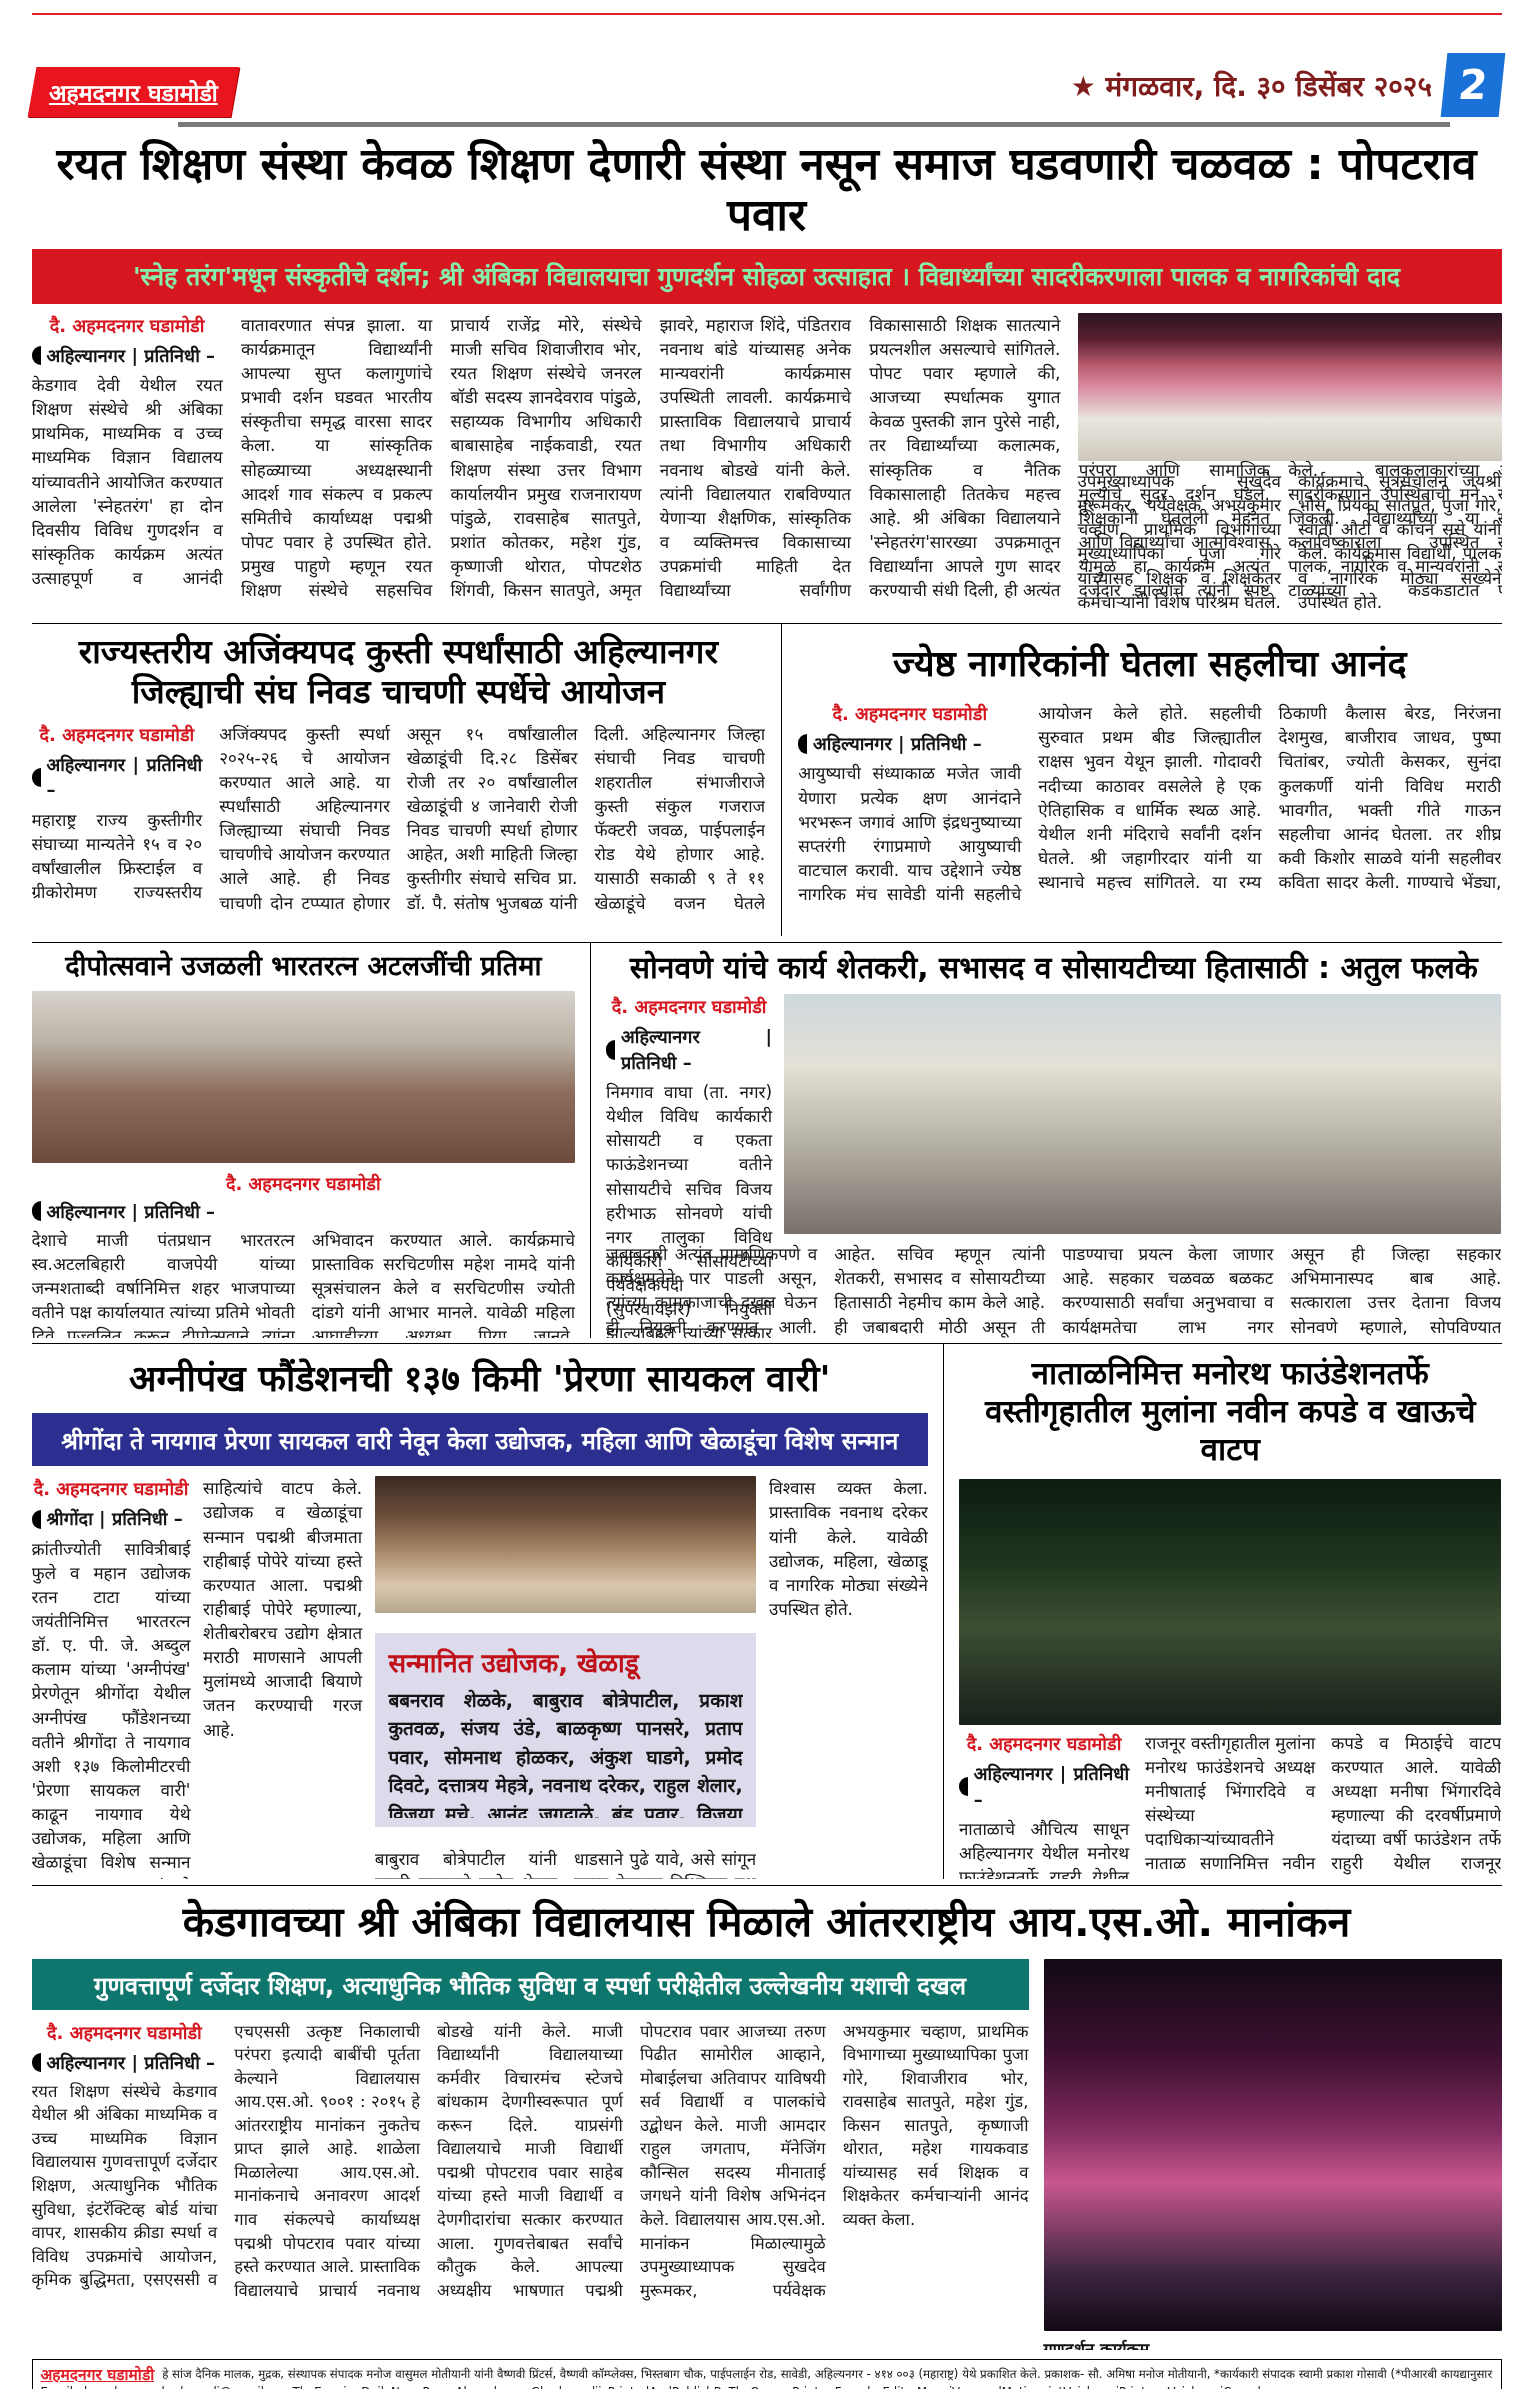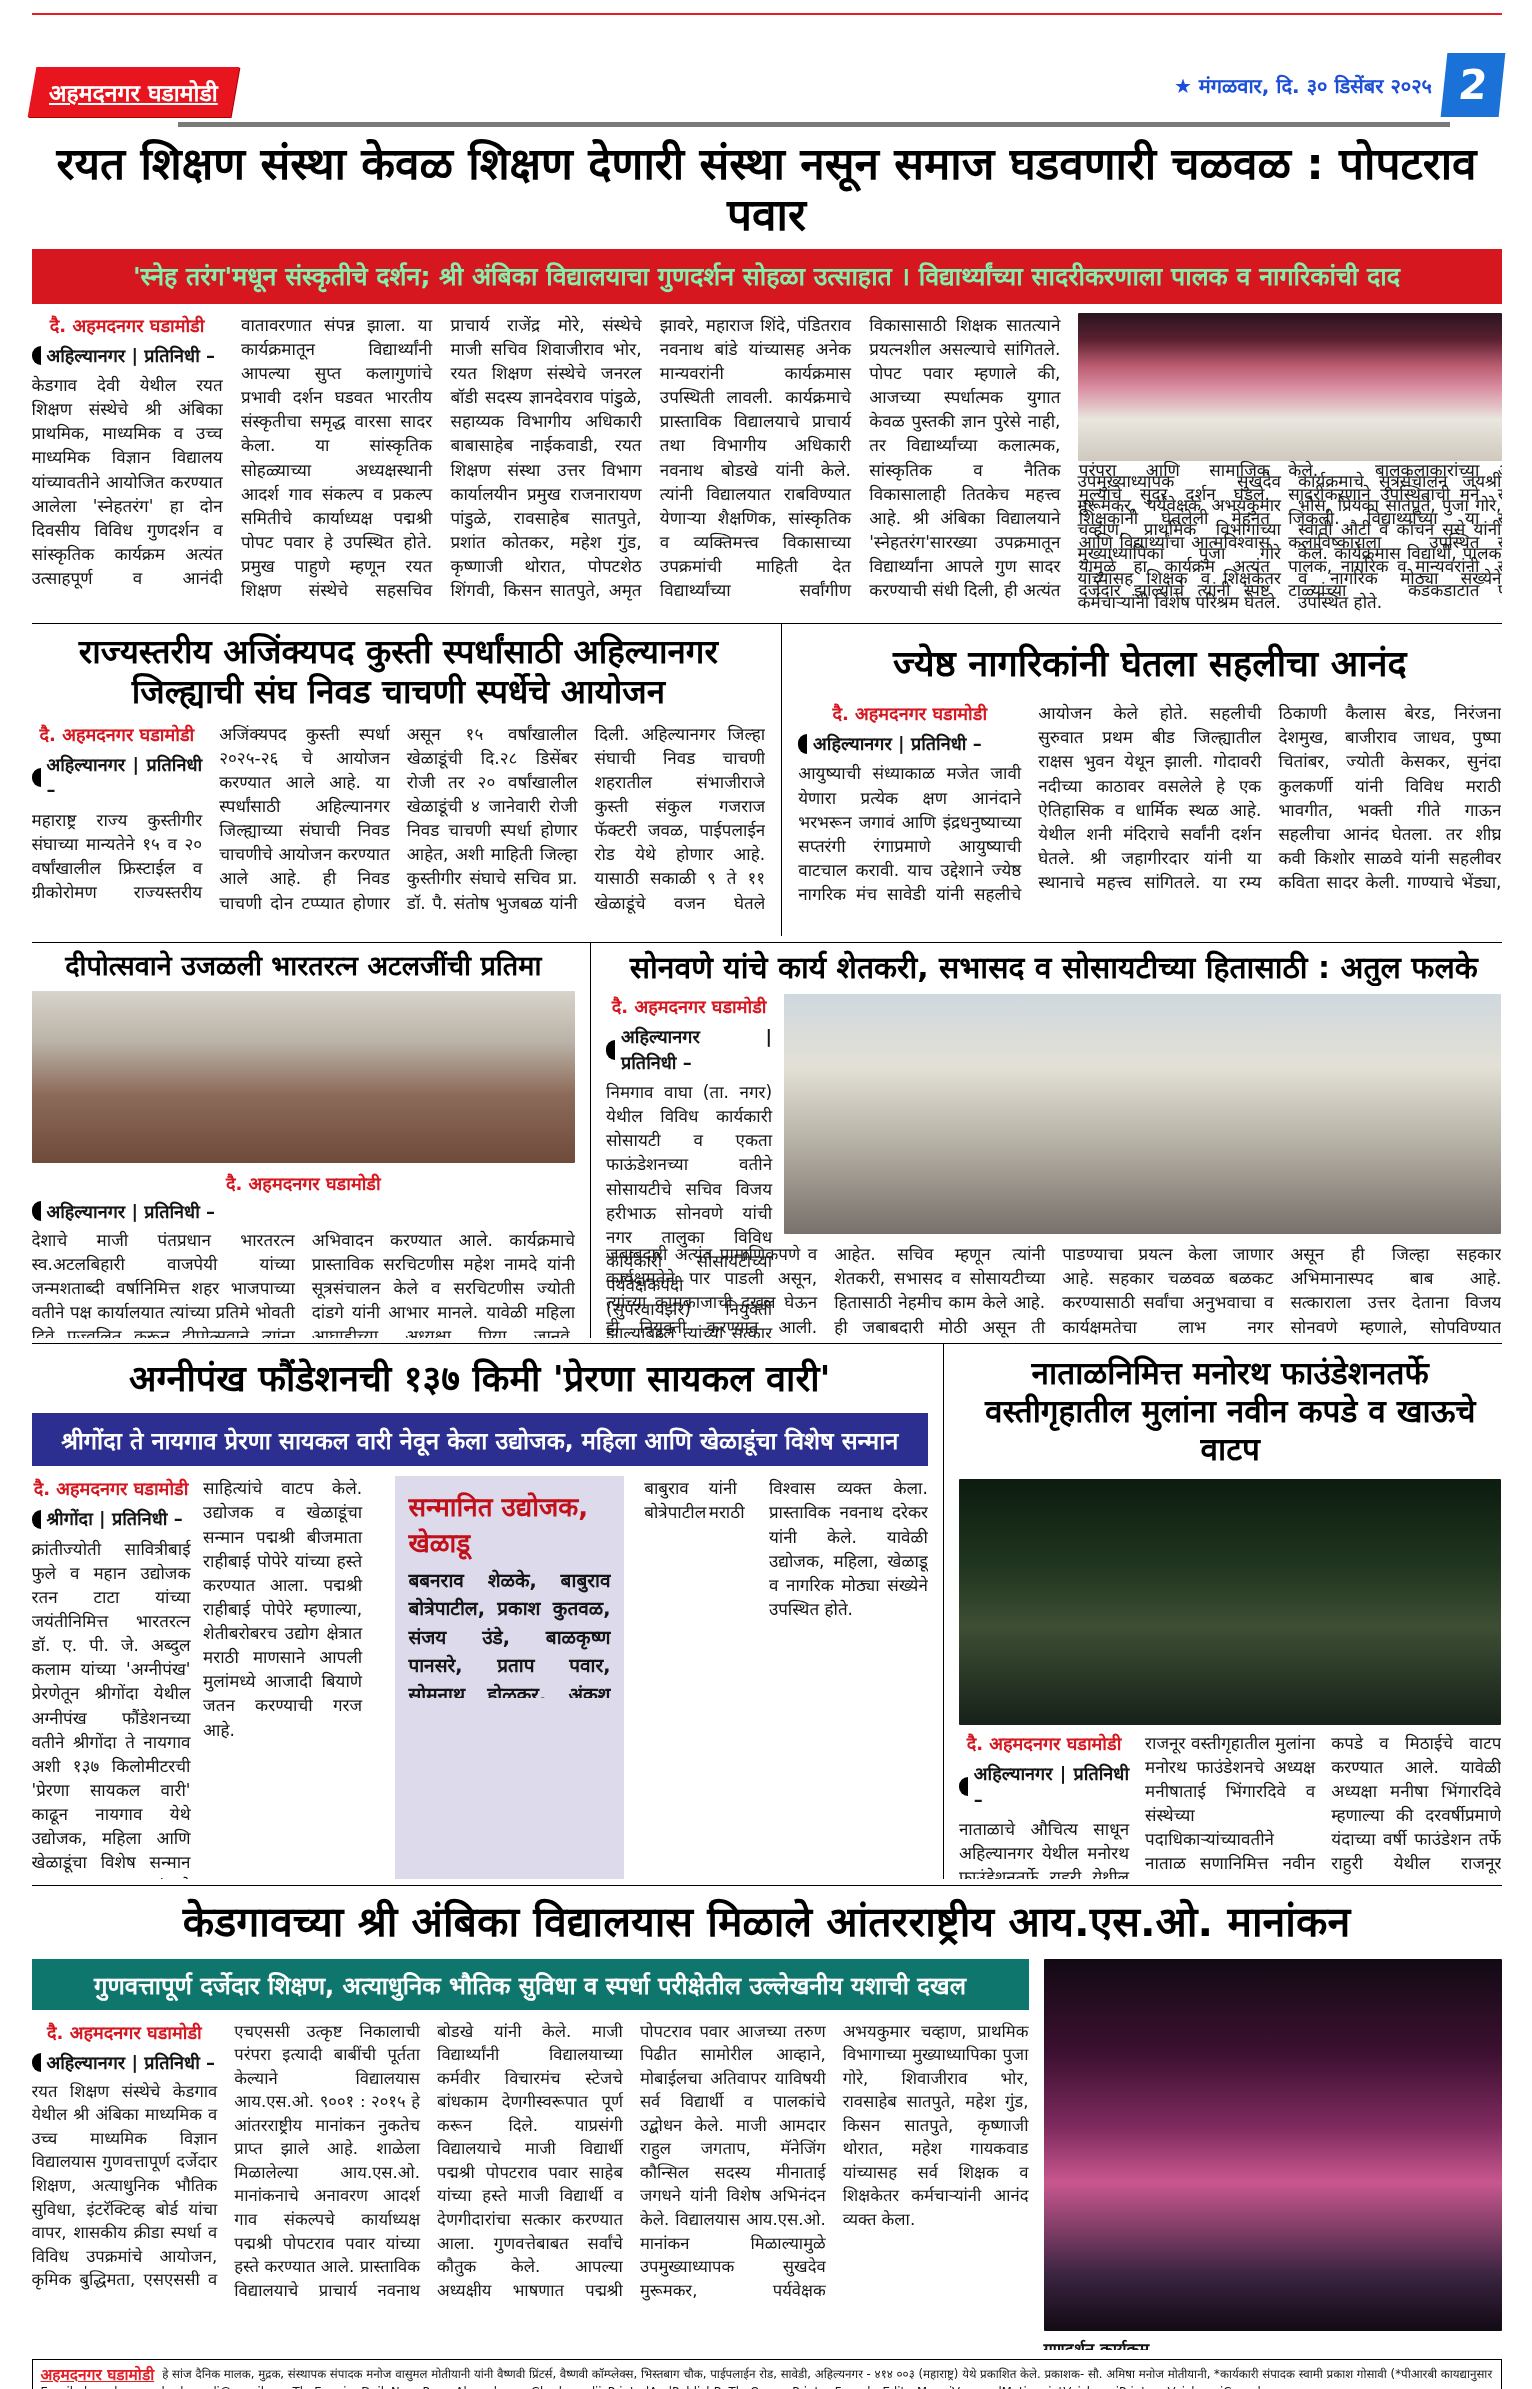--- a/index.html
+++ b/index.html
@@ -6,21 +6,21 @@
   body{width:1533px;height:2389px;overflow:hidden;background:#fff;color:#151515;
        font-family:"DejaVu Sans","Liberation Sans",sans-serif;}
   .page{box-sizing:border-box;width:1533px;height:2389px;padding:12.6px 31.5px 0 31.5px;position:relative;}
   .topline{height:2.9px;background:#e31e26;}
   
   .mast{display:flex;justify-content:space-between;align-items:flex-end;margin-top:49px;height:53px;}
   .brand-box{background:#e8141e;transform:skewX(-10deg);padding:9.2px 17px;box-shadow:1.1px 1.1px 0 #a00;}
   .brand-box span{display:inline-block;transform:skewX(10deg);color:#fff;font-weight:bold;
        font-size:23px;text-decoration:underline;white-space:nowrap;}
   .mast-right{display:flex;align-items:center;gap:11.5px;}
-  .mast-date{color:#1d4ed8;font-weight:bold;font-size:20px;white-space:nowrap;}
+  .mast-date{color:#7f1d1d;font-weight:bold;font-size:28px;white-space:nowrap;}
   .pagenum{background:#1a72d8;color:#fff;width:58px;height:64px;display:flex;align-items:center;
        justify-content:center;font-size:41px;font-weight:bold;transform:skewX(-6deg);}
   .mast-rule{height:5.2px;background:#7a7a7a;margin:4.6px 52px 0 146px;}
   
   .lead-headline{font-size:44px;line-height:1.18;font-weight:800;text-align:center;margin:10.3px 0 8px;color:#000;}
   .subbar{background:#d6171f;color:#86efac;text-align:center;font-weight:bold;font-size:25px;
        padding:11.5px 8px;line-height:1.25;}
   .lead-content{display:flex;gap:17px;margin-top:9.2px;height:301px;overflow:hidden;}
   .lead-text{flex:1;column-count:5;column-gap:18.3px;font-size:17px;line-height:1.42;text-align:justify;}
   .lead-right{width:424px;flex:none;display:flex;flex-direction:column;gap:8px;}
@@ -67,21 +67,21 @@
   .sona-top .photo{flex:1;}
   .sona-body{column-count:4;column-gap:17px;height:123px;overflow:hidden;margin-top:8px;}
   
   .row4{display:flex;margin-top:5.7px;height:535px;overflow:hidden;}
   .cycle{width:62%;padding:9.2px 15px 0 0;box-sizing:border-box;}
   .xmas{width:38%;border-left:1.1px solid #000;padding:9.2px 0 0 15px;box-sizing:border-box;}
   .h-cycle{font-size:36px;margin:3.4px 0 12.6px;}
   .blue-bar{background:#2c2f8f;color:#fff;text-align:center;font-weight:bold;font-size:23.5px;padding:10.3px 6.9px;}
   .cycle-content{display:flex;gap:12.6px;margin-top:10.3px;height:412px;overflow:hidden;}
   .c-narrow{width:159px;flex:none;}
-  .c-center{flex:1;display:flex;gap:20px;}
+  .c-center{flex:1;display:flex;flex-direction:column;gap:20px;}
   .lavender{background:#dcdaeb;padding:9.2px 13.7px;box-sizing:border-box;}
   .lavender .lt{color:#c01018;font-weight:bold;font-size:26px;margin:2.3px 0 5.7px;}
   .lavender .names{font-size:19px;font-weight:600;line-height:1.5;text-align:justify;height:132px;overflow:hidden;}
   .below-box{column-count:2;column-gap:17px;font-size:17px;line-height:1.42;text-align:justify;height:52px;overflow:hidden;}
   .h-xmas{font-size:31.5px;margin:0 0 10.3px;}
   .xmas-body{column-count:3;column-gap:16px;height:166px;overflow:hidden;margin-top:5.7px;}
   
   .row5{margin-top:5.7px;padding-top:5.7px;height:458px;overflow:hidden;}
   .h-iso{font-size:41px;margin:5.7px 0 11.5px;}
   .iso-flex{display:flex;gap:15px;}

